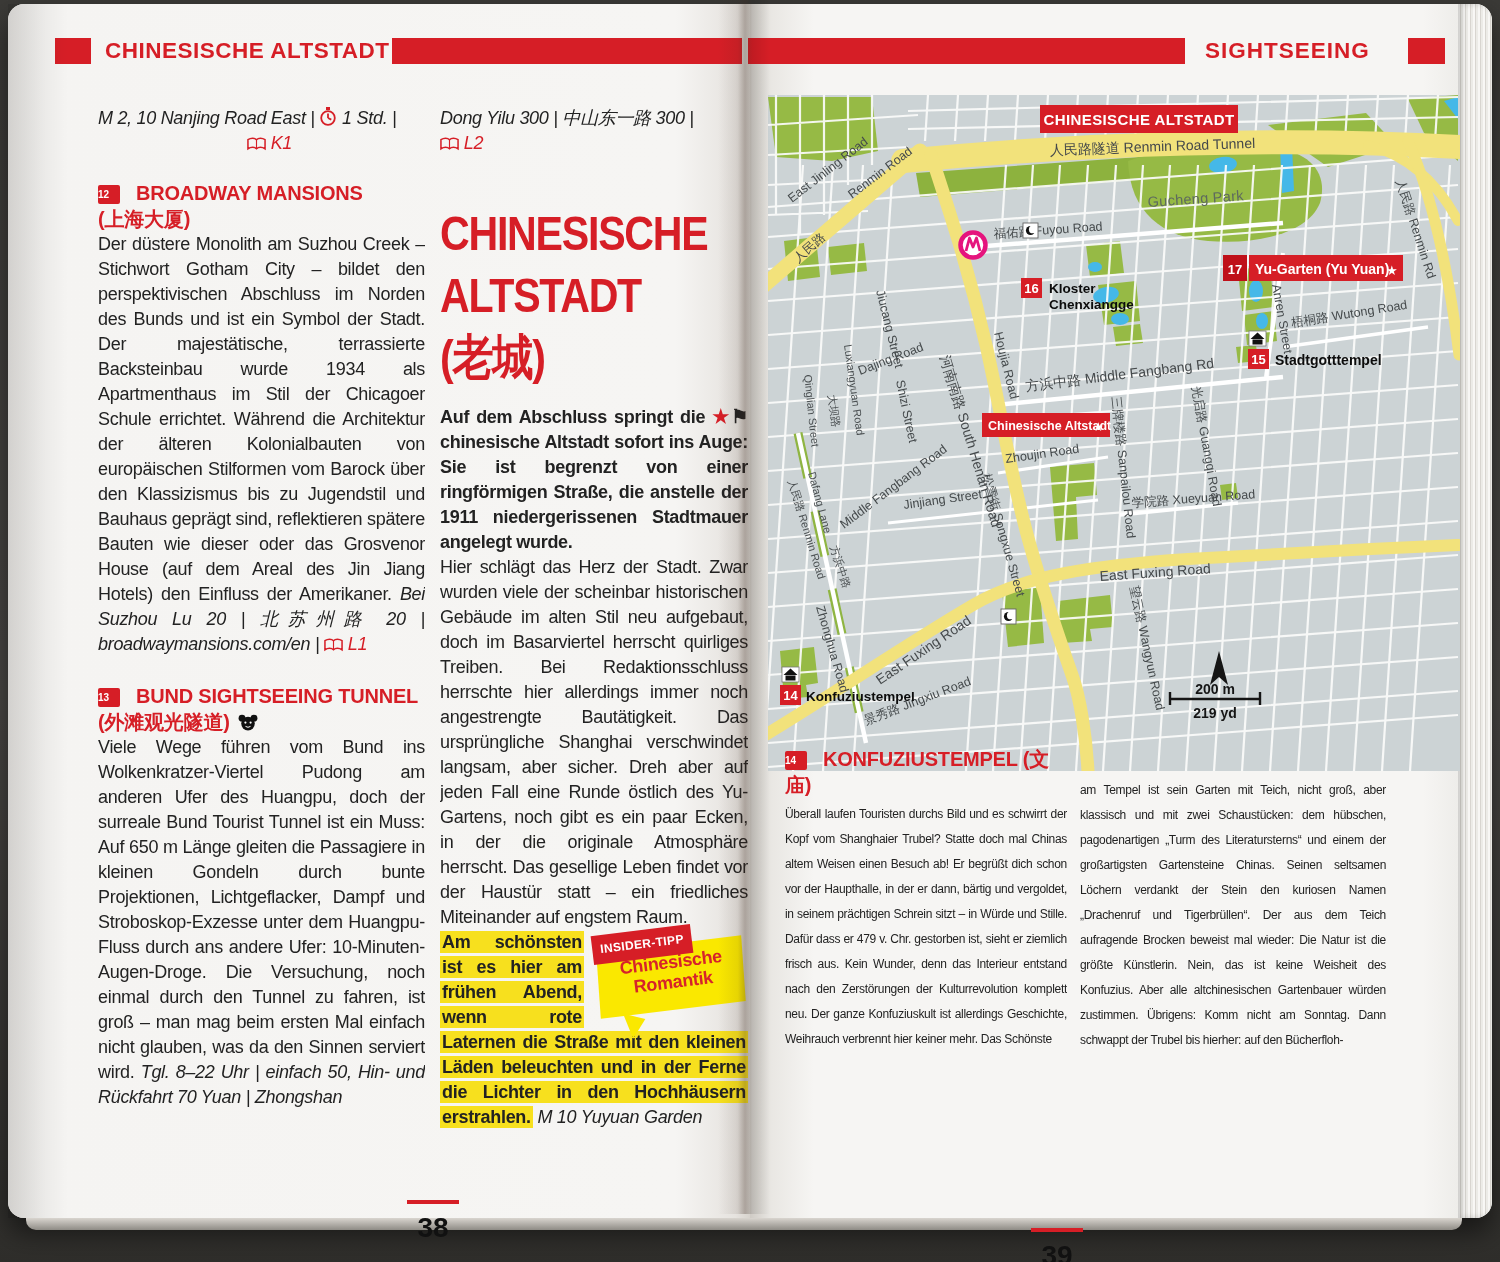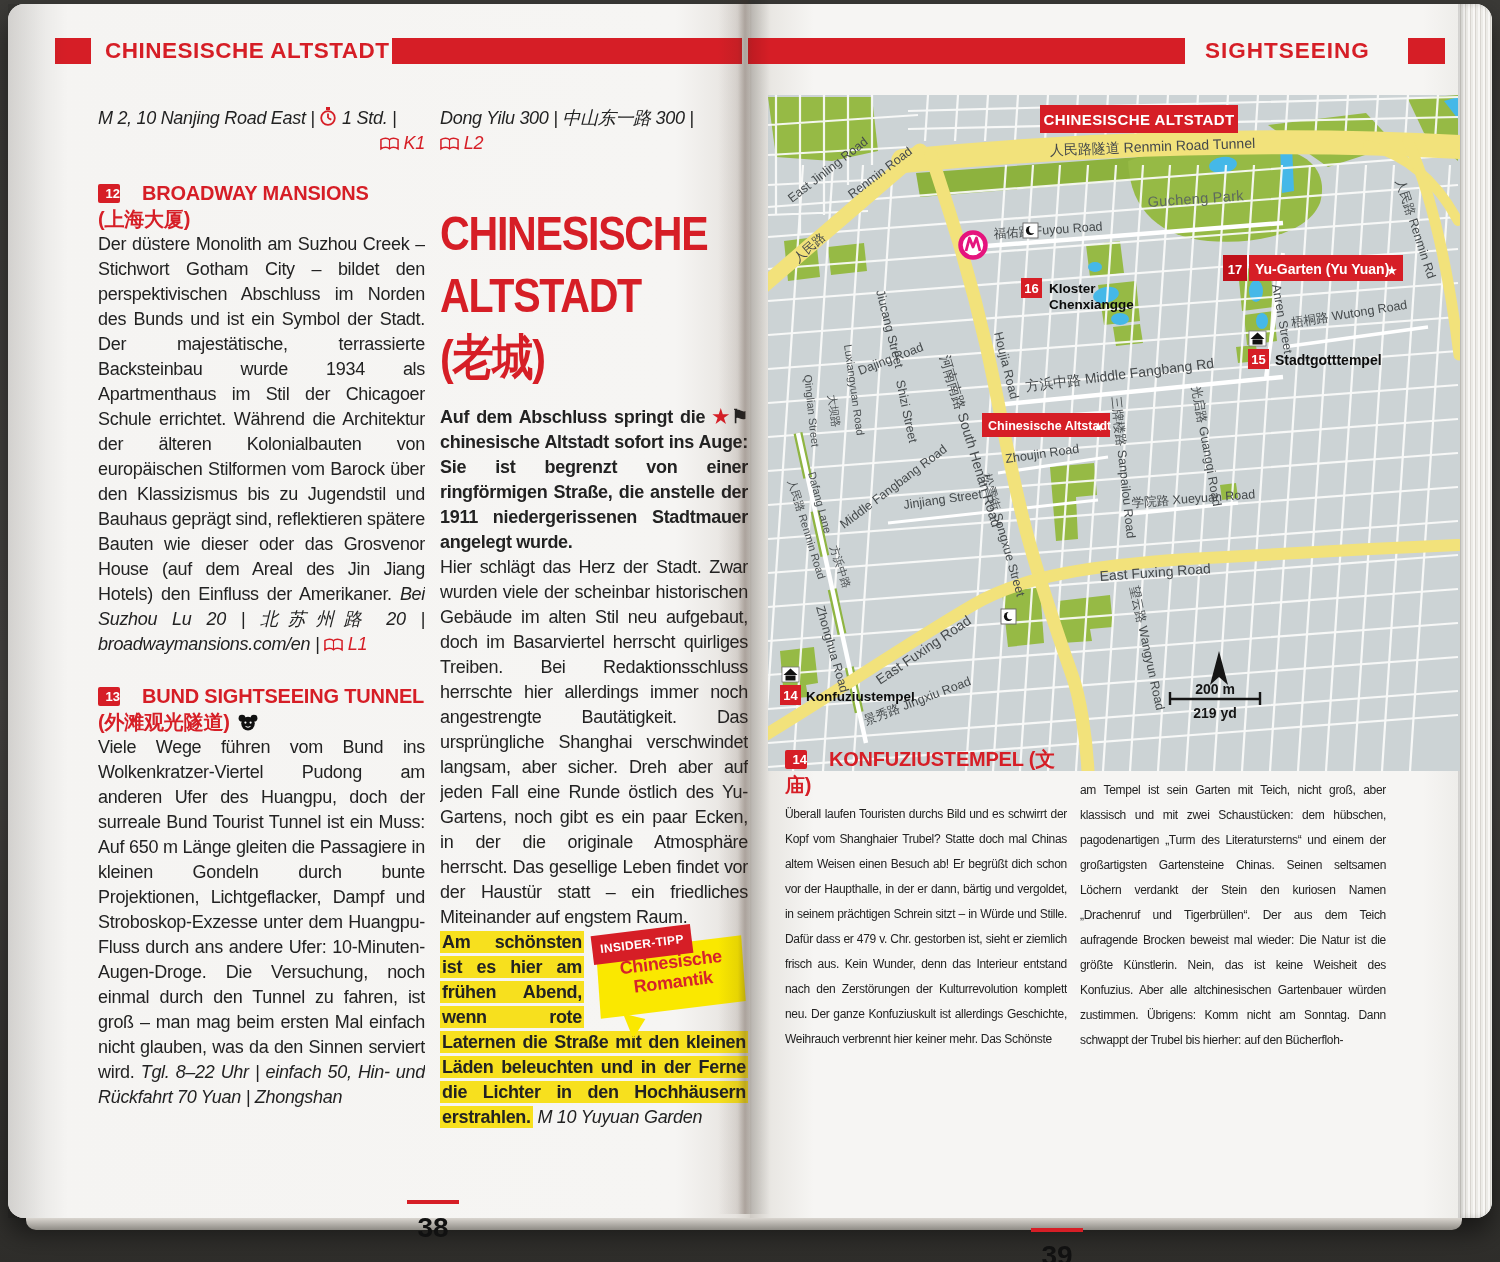--- a/index.html
+++ b/index.html
@@ -28,22 +28,22 @@
   .hdr-bar{position:absolute;height:26px;background:#d61e26;}
   .hdr-title{position:absolute;font-weight:bold;font-size:22.5px;letter-spacing:.5px;color:#d61e26;white-space:nowrap;}
 
   
   .col{position:absolute;text-align:justify;hyphens:auto;-webkit-hyphens:auto;}
   .bodytext{font-size:18px;line-height:25px;letter-spacing:-.3px;color:#222;}
   .rp .bodytext{font-size:12px;}
   .meta{font-style:italic;}
   .sec-head{color:#d61e26;font-weight:bold;font-size:20px;line-height:26px;letter-spacing:-.2px;text-align:left;}
   .numbox{display:inline-block;background:#d61e26;color:#fff;font-weight:bold;font-style:normal;
-    font-size:13px;min-width:22px;height:19px;line-height:19px;text-align:right;border-radius:2px;
-    vertical-align:2px;margin-right:22px;letter-spacing:0;}
+    font-size:10px;min-width:22px;height:19px;line-height:19px;text-align:left;border-radius:2px;
+    vertical-align:2px;margin-right:16px;letter-spacing:0;}
   .icon-inline{display:inline-block;vertical-align:-2px;}
   .heading{color:#d61e26;font-weight:bold;text-align:left;}
   .heading .hx{font-size:49px;line-height:62px;letter-spacing:-1.5px;transform:scaleX(.84);transform-origin:0 50%;white-space:nowrap;}
   .intro{font-weight:bold;}
   .hl{background:#f7e01e;padding:1px 2px;box-decoration-break:clone;-webkit-box-decoration-break:clone;}
   .pagenum{position:absolute;width:70px;text-align:center;font-weight:bold;font-size:28px;color:#111;}
   .pagenum .rule{display:block;width:52px;height:4px;background:#d61e26;margin:0 auto 8px auto;}
 
   
   .tip{float:right;width:152px;height:92px;margin:2px 0 2px 12px;position:relative;shape-outside:inset(0);}
@@ -96,21 +96,21 @@
   <div class="col bodytext" style="left:98px;top:106px;width:327px;height:1090px;overflow:hidden;">
     <div style="text-align:left;">
       <span class="meta">M 2, 10 Nanjing Road East |</span>
       <svg class="icon-inline" width="18" height="19" viewBox="0 0 18 19">
           <rect x="7" y="0" width="4" height="3" fill="#d61e26"></rect>
           <circle cx="9" cy="11" r="6.8" fill="none" stroke="#d61e26" stroke-width="1.8"></circle>
           <path d="M9,11 L9,6.4 M9,11 L12.3,12.6" stroke="#d61e26" stroke-width="1.8" f="none"></path>
         </svg>
       <span class="meta">1 Std. |</span>
     </div>
-    <div style="text-align:right;margin-left:16px;">
+    <div style="text-align:center;margin-left:16px;">
       <svg class="icon-inline red" width="19" height="14" viewBox="0 0 20 14">
           <path d="M1,2.5 C4,.5 8,.5 10,2.5 C12,.5 16,.5 19,2.5 L19,12 C16,10 12,10 10,12 C8,10 4,10 1,12 Z" fill="none" stroke="#d61e26" stroke-width="1.6"></path>
           <line x1="10" y1="2.5" x2="10" y2="12" stroke="#d61e26" stroke-width="1.2"></line>
         </svg>
       <span class="meta red">K1</span>
     </div>
 
     <div class="sec-head" style="margin-top:24px;">
       <span class="numbox">12</span><span>BROADWAY MANSIONS</span><br>
       <span>(上海大厦)</span>

